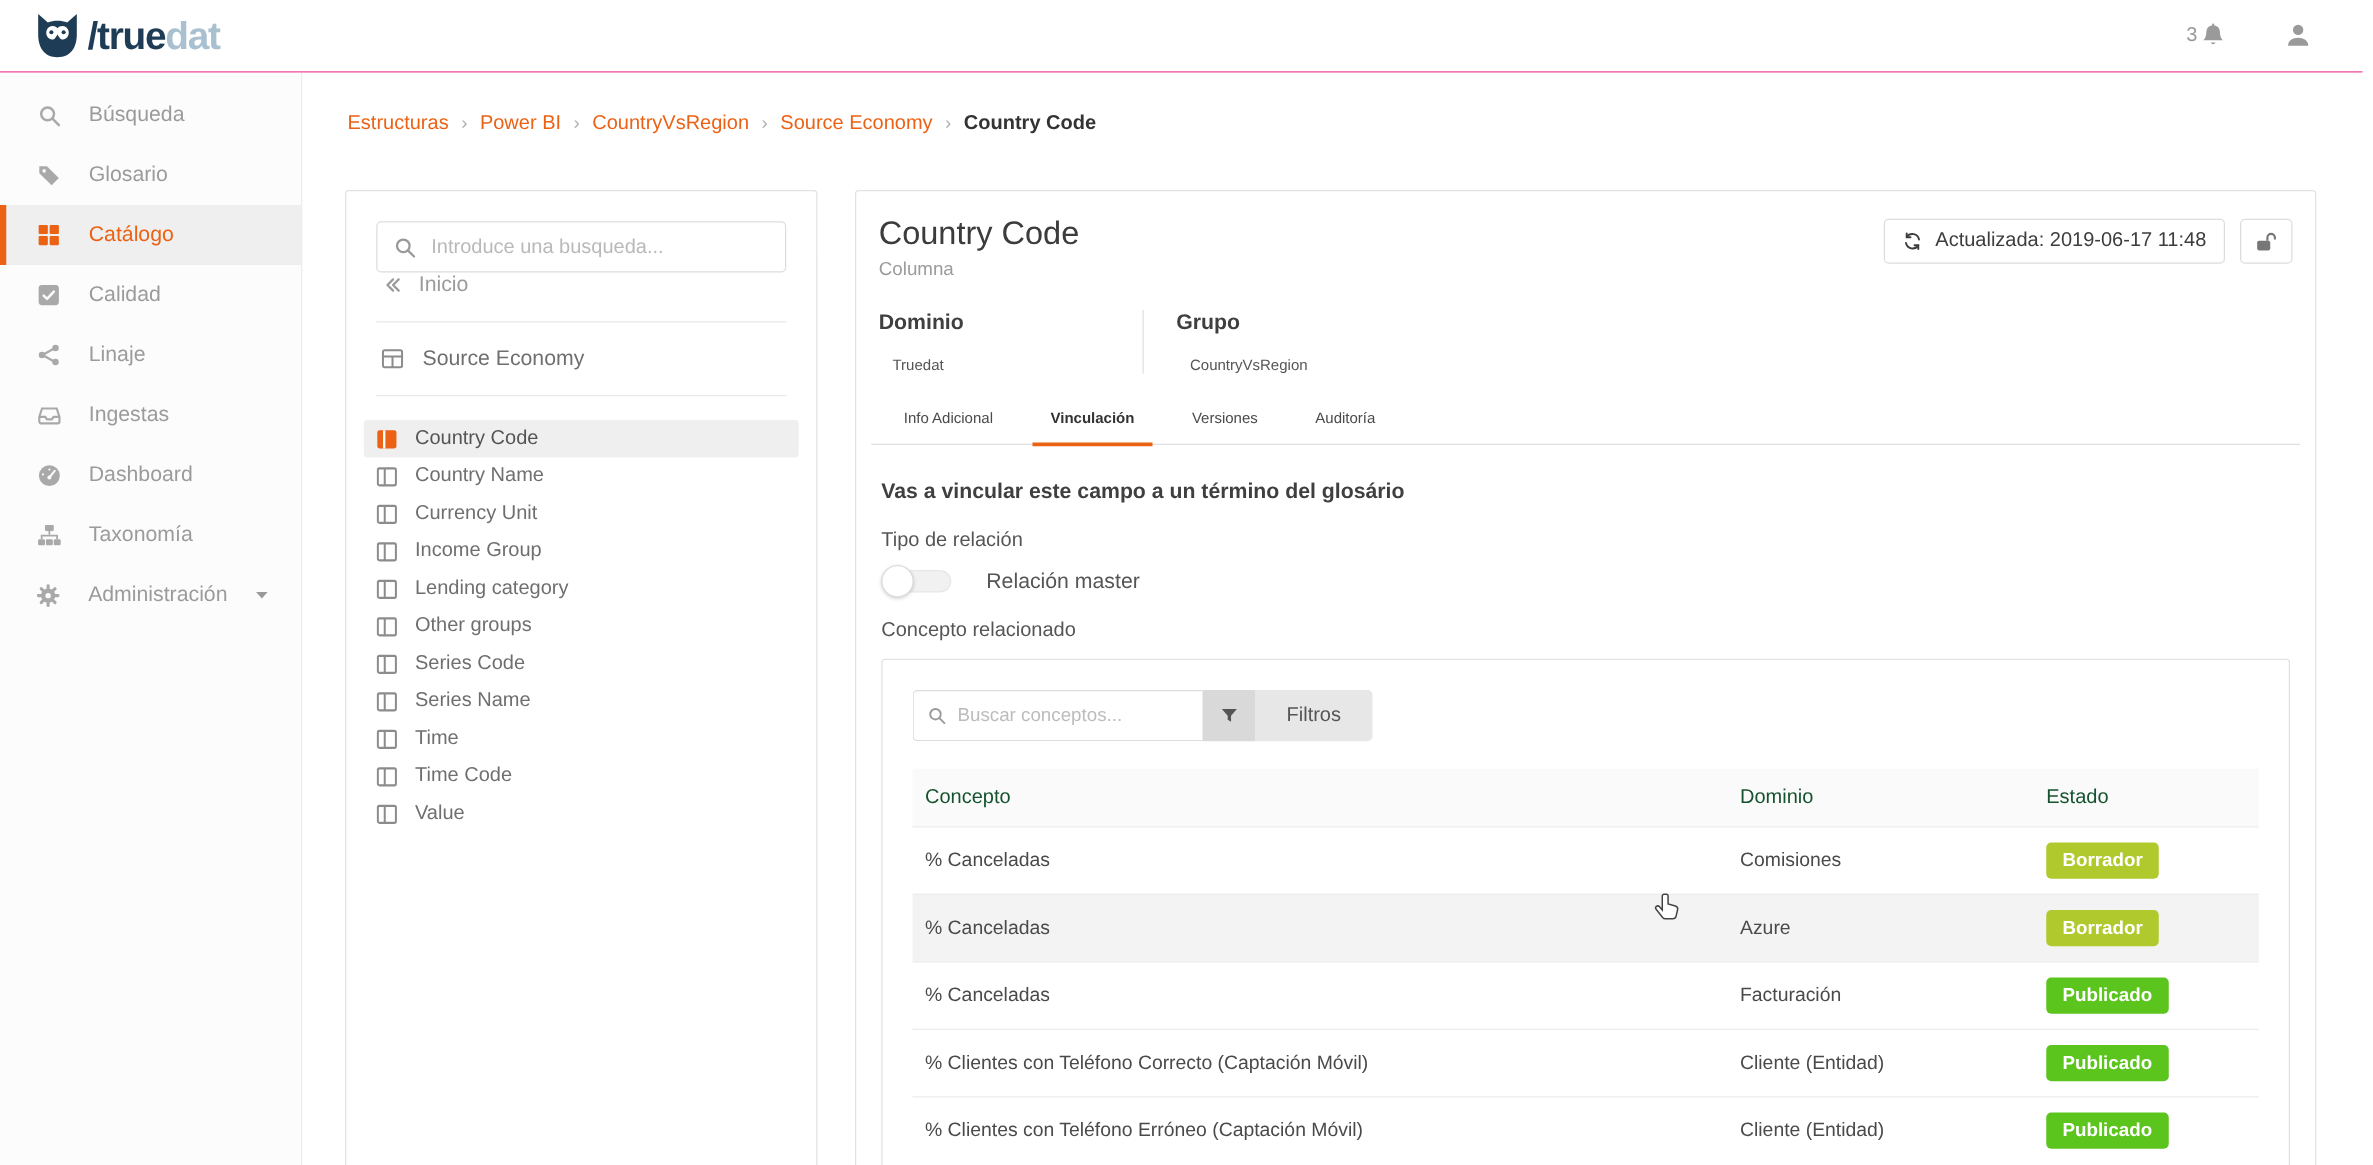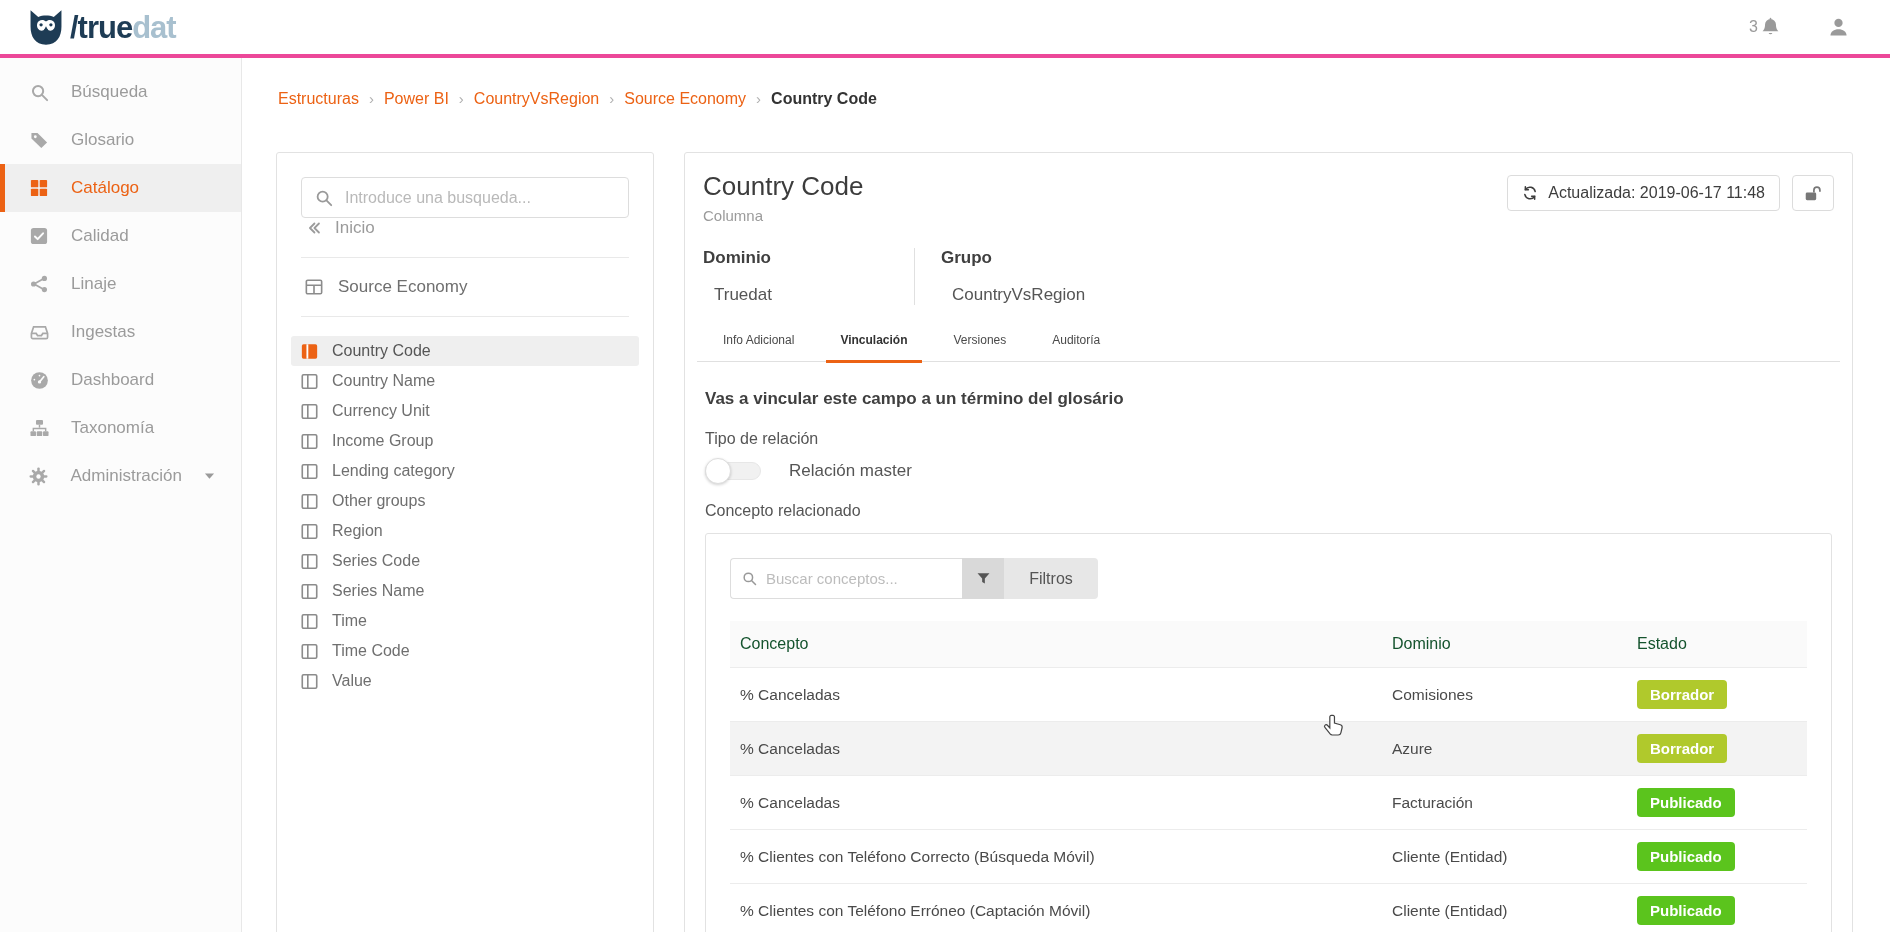--- a/index.html
+++ b/index.html
@@ -9,21 +9,21 @@
   :root{
     --accent:#ec6214;
     --navy:#1e3c55;
     --navy-light:#a8c0cf;
     --gray-text:#9b9b9b;
     --border:#e2e2e2;
   }
 
   
   .app-header{ position:absolute; top:0; left:0; width:1890px; height:58px; background:#fff;
-               border-bottom:4px solid #ec4899; display:flex; align-items:center;
+               border-bottom:1px solid #ec4899; display:flex; align-items:center;
                justify-content:space-between; padding:0 26px; z-index:10; }
   .logo{ display:flex; align-items:center; gap:4px; }
   .brand{ font-size:31px; font-weight:700; letter-spacing:-1px; line-height:1; }
   .brand .b1{ color:var(--navy); }
   .brand .b2{ color:var(--navy-light); }
   .header-right{ display:flex; align-items:center; gap:46px; padding-right:14px; }
   .notif{ display:flex; align-items:center; gap:2px; color:#9a9a9a; font-size:16px; cursor:pointer; }
   .notif svg, .user-btn svg{ color:#9a9a9a; }
   .user-btn{ cursor:pointer; display:flex; }
 
@@ -75,21 +75,21 @@
   .btn{ border:1px solid #dcdcdc; border-radius:4px; background:#fff; height:36px; display:flex;
         align-items:center; gap:10px; padding:0 14px; font-size:16px; color:#3d3d3d; cursor:pointer;
         font-family:"Liberation Sans", sans-serif; }
   .btn.icon-only{ width:42px; justify-content:center; padding:0; color:#777; }
 
   .meta-row{ display:flex; margin-top:24px; padding-left:6px; }
   .meta-col{ padding-right:30px; }
   .meta-col:first-child{ width:212px; border-right:1px solid #e0e0e0; }
   .meta-col + .meta-col{ padding-left:26px; }
   .meta-label{ font-size:17px; font-weight:700; color:#3f3f3f; }
-  .meta-value{ margin-top:17px; padding-left:11px; font-size:17px; color:#555; }
+  .meta-value{ margin-top:17px; padding-left:11px; font-size:12px; color:#555; }
 
   .tabs{ display:flex; margin-top:22px; border-bottom:1px solid #e0e0e0; padding-left:12px; }
   .tab{ padding:6px 14px 13px; margin-right:18px; font-size:12px; color:#4a4a4a; cursor:pointer; }
   .tab.active{ font-weight:700; color:#333; border-bottom:3px solid var(--accent); margin-bottom:-2px; }
 
   .link-section{ padding:0 8px; }
   .ls-heading{ margin-top:27px; font-size:17px; font-weight:700; color:#3f3f3f; }
   .ls-label{ margin-top:21px; font-size:16px; color:#555; }
   .toggle-row{ margin-top:13px; display:flex; align-items:center; gap:28px; }
   .toggle{ width:56px; height:18px; border-radius:9px; background:#f1f1f1; border:1px solid #e7e7e7;
@@ -371,29 +371,20 @@
           </span>
       <span class="c-label">Other groups</span>
     </div>
         <div class="col-item">
       <span class="c-icon">
             <svg viewBox="0 0 20 20" width="17" height="17">
               <rect x="1.5" y="2" width="17" height="16" rx="1.5" fill="none" stroke="currentColor" stroke-width="1.9"></rect>
               <path d="M8 2v16" stroke="currentColor" stroke-width="1.9"></path>
             </svg>
           </span>
-      <span class="c-label">Region</span>
-    </div>
-        <div class="col-item">
-      <span class="c-icon">
-            <svg viewBox="0 0 20 20" width="17" height="17">
-              <rect x="1.5" y="2" width="17" height="16" rx="1.5" fill="none" stroke="currentColor" stroke-width="1.9"></rect>
-              <path d="M8 2v16" stroke="currentColor" stroke-width="1.9"></path>
-            </svg>
-          </span>
       <span class="c-label">Series Code</span>
     </div>
         <div class="col-item">
       <span class="c-icon">
             <svg viewBox="0 0 20 20" width="17" height="17">
               <rect x="1.5" y="2" width="17" height="16" rx="1.5" fill="none" stroke="currentColor" stroke-width="1.9"></rect>
               <path d="M8 2v16" stroke="currentColor" stroke-width="1.9"></path>
             </svg>
           </span>
       <span class="c-label">Series Name</span>
@@ -528,21 +519,21 @@
       <div class="cell c-concepto">% Canceladas</div>
       <div class="cell c-dominio">Azure</div>
       <div class="cell c-estado"><span class="badge" style="background: rgb(176, 201, 44);">Borrador</span></div>
     </div>
               <div class="trow body">
       <div class="cell c-concepto">% Canceladas</div>
       <div class="cell c-dominio">Facturación</div>
       <div class="cell c-estado"><span class="badge" style="background: rgb(91, 196, 29);">Publicado</span></div>
     </div>
               <div class="trow body">
-      <div class="cell c-concepto">% Clientes con Teléfono Correcto (Búsqueda Móvil)</div>
+      <div class="cell c-concepto">% Clientes con Teléfono Correcto (Captación Móvil)</div>
       <div class="cell c-dominio">Cliente (Entidad)</div>
       <div class="cell c-estado"><span class="badge" style="background: rgb(91, 196, 29);">Publicado</span></div>
     </div>
               <div class="trow body">
       <div class="cell c-concepto">% Clientes con Teléfono Erróneo (Captación Móvil)</div>
       <div class="cell c-dominio">Cliente (Entidad)</div>
       <div class="cell c-estado"><span class="badge" style="background: rgb(91, 196, 29);">Publicado</span></div>
     </div>
             </div>
         </div>

